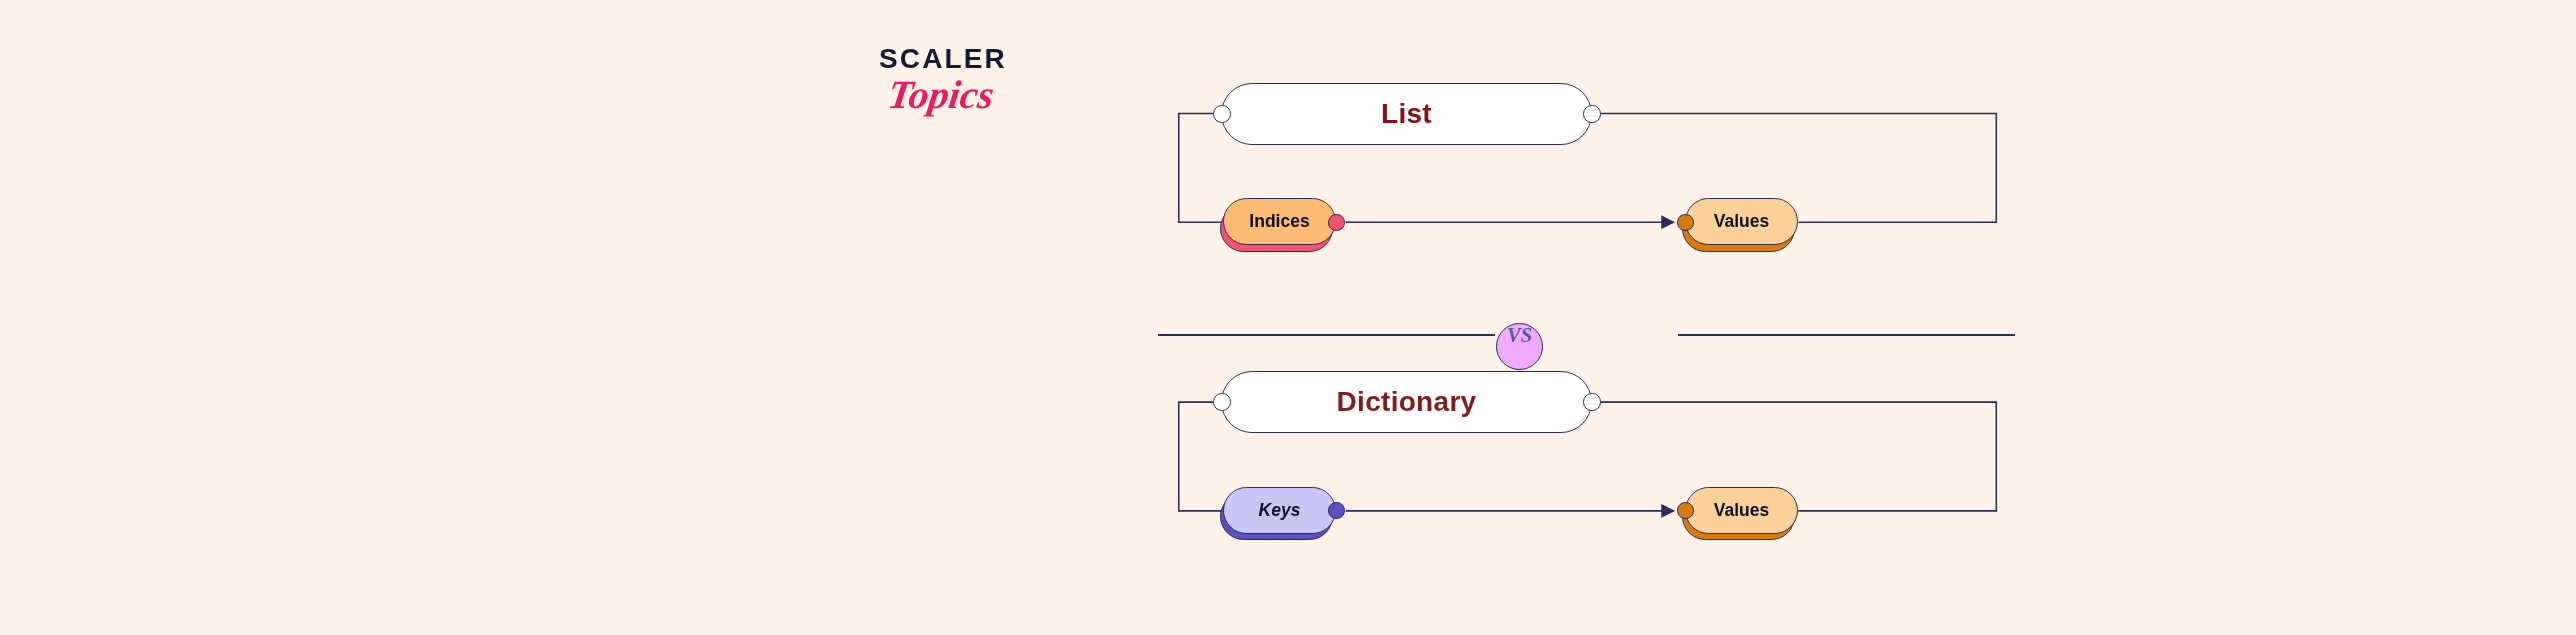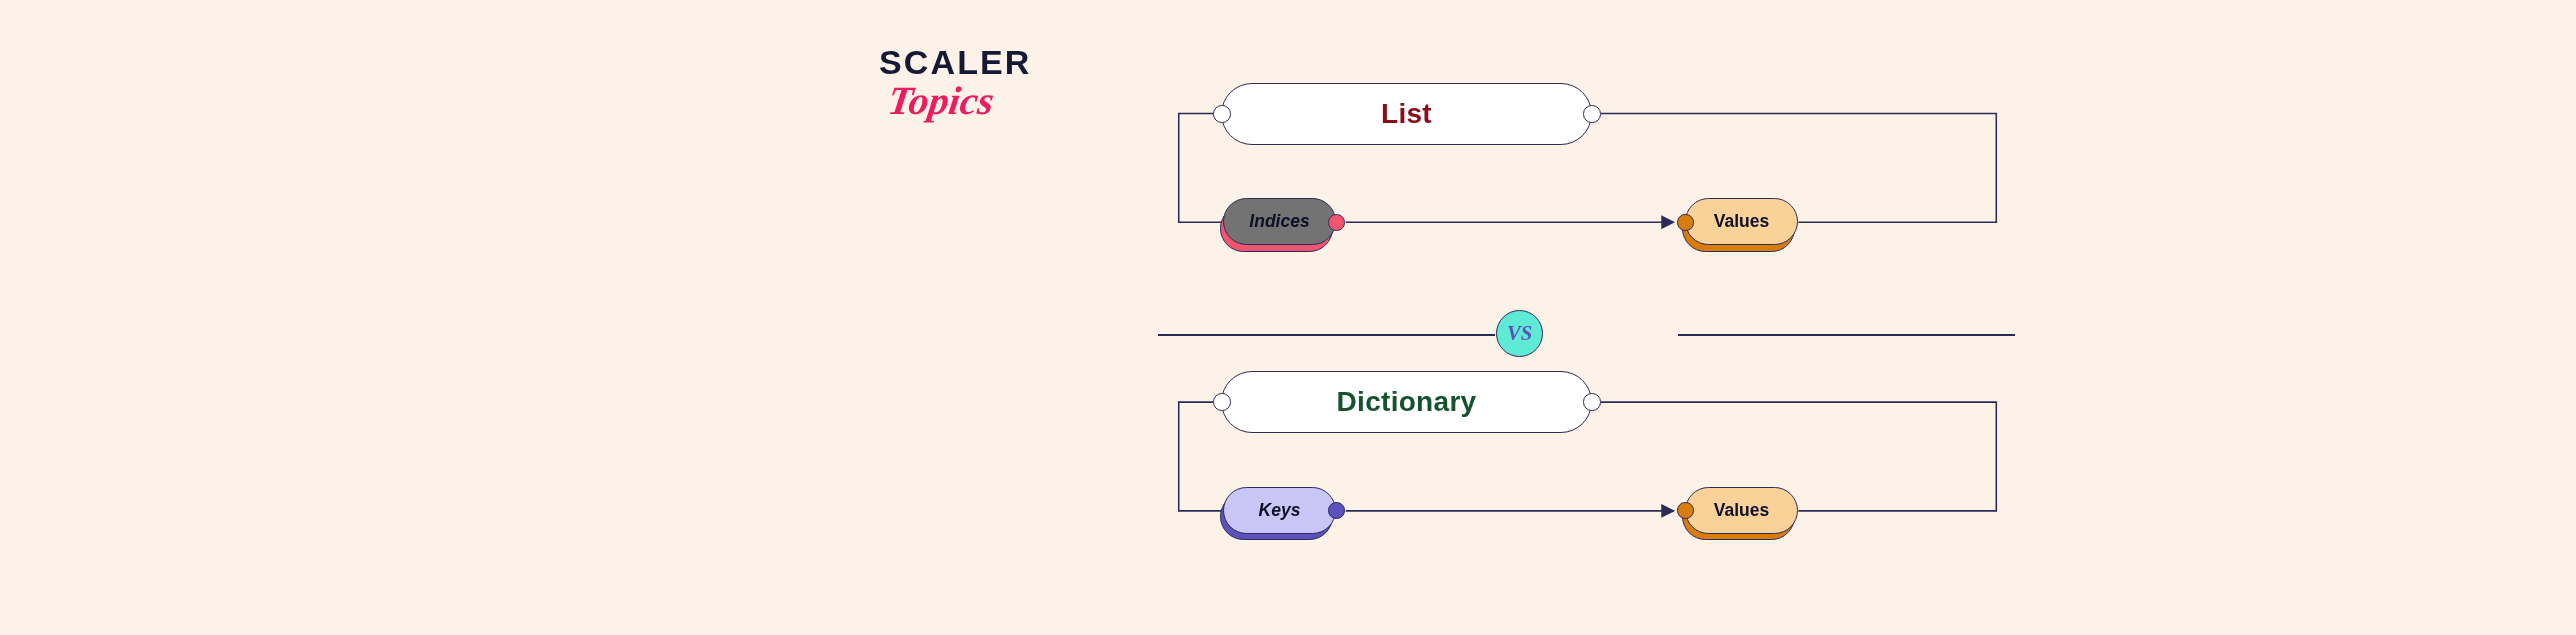--- a/index.html
+++ b/index.html
@@ -19,21 +19,21 @@
   #brand-logo {
     position: absolute;
     left: 876px;
     top: 45px;
     width: 175px;
     height: 90px;
   }
   #brand-logo .logo-scaler {
     font-family: "Liberation Sans", sans-serif;
     font-weight: bold;
-    font-size: 34px;
+    font-size: 28px;
     letter-spacing: 2.1px;
     color: #141A33;
     line-height: 1;
     display: block;
     text-align: left;
     padding-left: 3.1px;
   }
   #brand-logo .logo-topics {
     font-family: "Liberation Serif", serif;
     font-style: italic;
@@ -166,29 +166,29 @@
     position: absolute;
     top: 25px;
     height: 1.5px;
     background: #2B2B5A;
   }
   #vs-line-left  { left: 4.1px;   width: 337px; }
   #vs-line-right { left: 524px; width: 337px; }
   #vs-badge {
     position: absolute;
     left: 342px;
-    top: 1px;
+    top: 14px;
     width: 47px;
     height: 47px;
     box-sizing: border-box;
     border-radius: 50%;
-    background: #5eead4;
+    background: #f0abfc;
     border: 1.5px solid #2B2B5A;
     display: flex;
-    align-items: center;
+    align-items: flex-start;
     justify-content: center;
   }
   #vs-badge-label {
     font-family: "Liberation Serif", serif;
     font-style: italic;
     font-weight: bold;
     font-size: 20.6px;
     color: #5B52BD;
     letter-spacing: 0px;
   }
@@ -223,41 +223,41 @@
     <line x1="372" y1="861" x2="1008" y2="861" stroke="#2B2B5A" stroke-width="3" marker-end="url(#arrowhead)"></line>
   </svg>
 
   <div class="capsule" id="capsule-list">
     <span class="capsule-label" id="capsule-list-label" style="color: rgb(139, 13, 24);">List</span>
   </div>
   <div class="end-circle" id="endcircle-list-left"></div>
   <div class="end-circle" id="endcircle-list-right"></div>
 
   <div class="node-shadow" id="node-indices-shadow" style="background: rgb(244, 85, 110);"></div>
-  <div class="node" id="node-indices" style="background: #737373; font-style: italic;">
+  <div class="node" id="node-indices" style="background: #fdba74;">
     <span class="node-label">Indices</span>
   </div>
   <div class="edge-dot" id="dot-indices" style="background: rgb(244, 85, 110);"></div>
 
   <div class="node-shadow" id="node-values-list-shadow" style="background: rgb(217, 124, 9);"></div>
   <div class="node" id="node-values-list" style="background: rgb(251, 209, 154);">
     <span class="node-label">Values</span>
   </div>
   <div class="edge-dot" id="dot-values-list" style="background: rgb(217, 124, 9);"></div>
 
   <div id="vs-divider">
     <div id="vs-line-left"></div>
     <div id="vs-line-right"></div>
     <div id="vs-badge">
       <span id="vs-badge-label" style="color: rgb(91, 82, 189);">VS</span>
     </div>
   </div>
 
   <div class="capsule" id="capsule-dictionary">
-    <span class="capsule-label" id="capsule-dictionary-label" style="color: #14532d;">Dictionary</span>
+    <span class="capsule-label" id="capsule-dictionary-label" style="color: #7f1d1d;">Dictionary</span>
   </div>
   <div class="end-circle" id="endcircle-dict-left"></div>
   <div class="end-circle" id="endcircle-dict-right"></div>
 
   <div class="node-shadow" id="node-keys-shadow" style="background: rgb(91, 82, 189);"></div>
   <div class="node" id="node-keys" style="background: rgb(201, 198, 245); font-style: italic;">
     <span class="node-label">Keys</span>
   </div>
   <div class="edge-dot" id="dot-keys" style="background: rgb(91, 82, 189);"></div>
 

